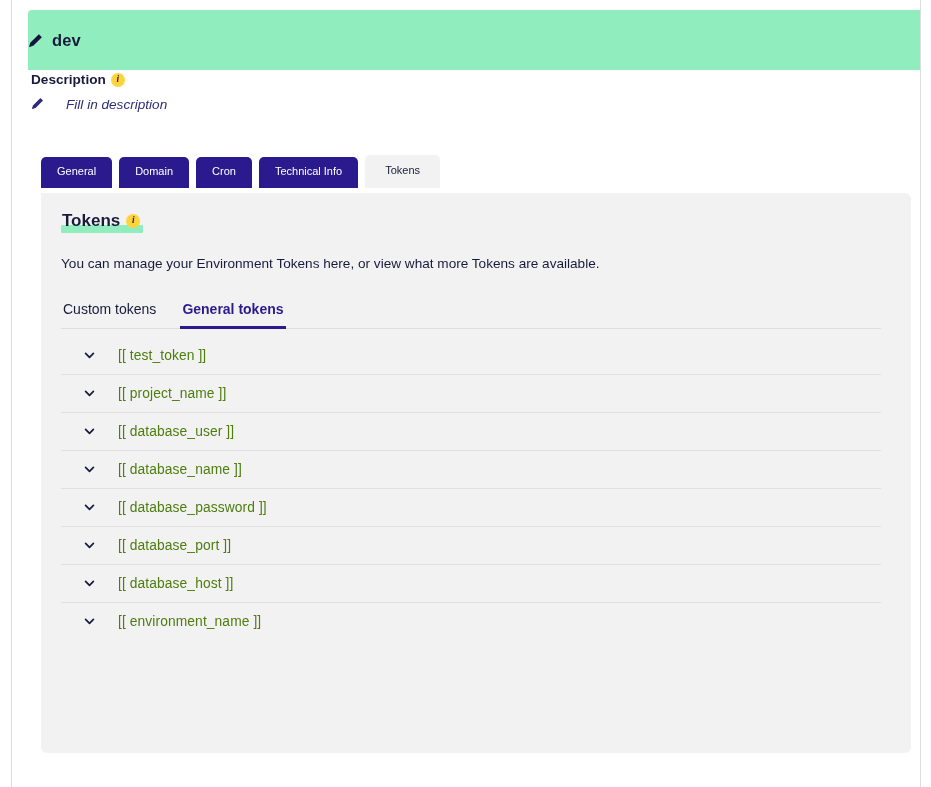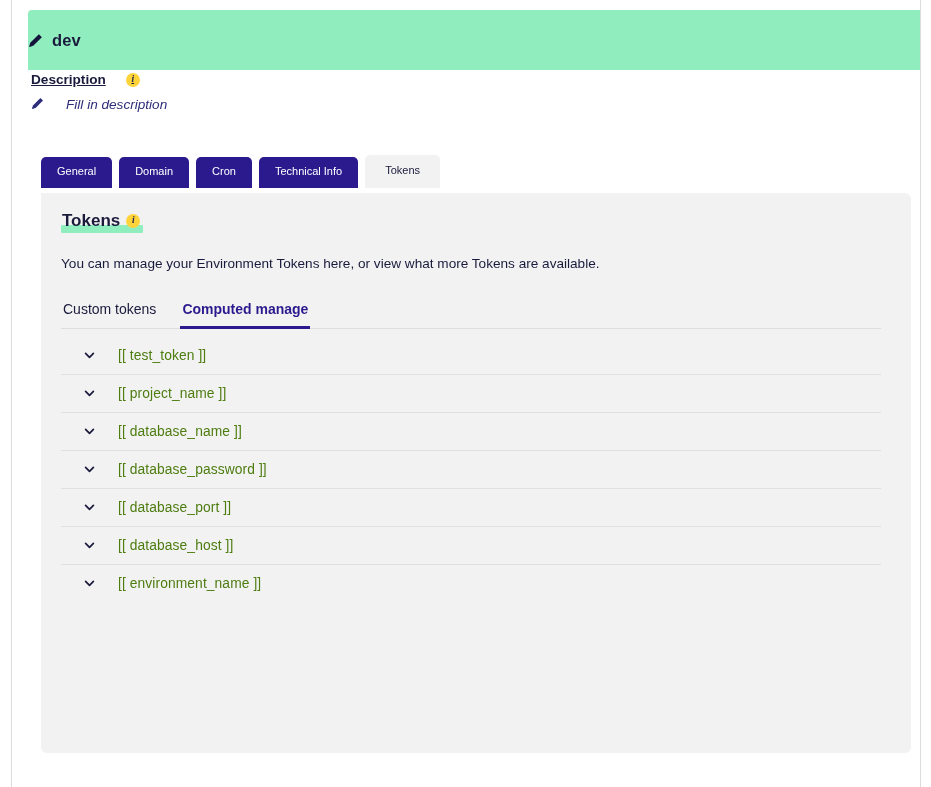--- a/index.html
+++ b/index.html
@@ -62,22 +62,21 @@
     left: 19px;
     top: 72px;
     width: 600px;
   }
   .desc-label {
     font-size: 13.6px;
     font-weight: bold;
     color: #1a1a3d;
     display: flex;
     align-items: center;
-    gap: 20px;
-    text-decoration: underline;
+    gap: 5px;
   }
   .info-badge {
     display: inline-flex;
     align-items: center;
     justify-content: center;
     width: 14px;
     height: 14px;
     border-radius: 50%;
     background: #ffd43b;
     color: #26264f;
@@ -263,39 +262,47 @@
       <div class="panel-title">
         <span class="hl"></span>
         <span class="txt">Tokens</span>
         <span class="info-badge">i</span>
       </div>
 
       <div class="panel-desc">You can manage your Environment Tokens here, or view what more Tokens are available.</div>
 
       <div class="subtabs">
         <div class="subtab">Custom tokens</div>
-        <div class="subtab active">Computed manage</div>
+        <div class="subtab active">General tokens</div>
       </div>
 
       <div class="token-list">
         <div class="token-row">
           <span class="chev">
               <svg viewBox="0 0 16 16" width="13" height="13">
                 <path d="M3.2 5.4 L8 10.2 L12.8 5.4" stroke="#1a1a3d" stroke-width="2.1" fill="none" stroke-linecap="round" stroke-linejoin="round"></path>
               </svg>
             </span>
           <span class="token-name">[[ test_token ]]</span>
         </div>
         <div class="token-row">
           <span class="chev">
               <svg viewBox="0 0 16 16" width="13" height="13">
                 <path d="M3.2 5.4 L8 10.2 L12.8 5.4" stroke="#1a1a3d" stroke-width="2.1" fill="none" stroke-linecap="round" stroke-linejoin="round"></path>
               </svg>
             </span>
           <span class="token-name">[[ project_name ]]</span>
+        </div>
+        <div class="token-row">
+          <span class="chev">
+              <svg viewBox="0 0 16 16" width="13" height="13">
+                <path d="M3.2 5.4 L8 10.2 L12.8 5.4" stroke="#1a1a3d" stroke-width="2.1" fill="none" stroke-linecap="round" stroke-linejoin="round"></path>
+              </svg>
+            </span>
+          <span class="token-name">[[ database_user ]]</span>
         </div>
         <div class="token-row">
           <span class="chev">
               <svg viewBox="0 0 16 16" width="13" height="13">
                 <path d="M3.2 5.4 L8 10.2 L12.8 5.4" stroke="#1a1a3d" stroke-width="2.1" fill="none" stroke-linecap="round" stroke-linejoin="round"></path>
               </svg>
             </span>
           <span class="token-name">[[ database_name ]]</span>
         </div>
         <div class="token-row">

